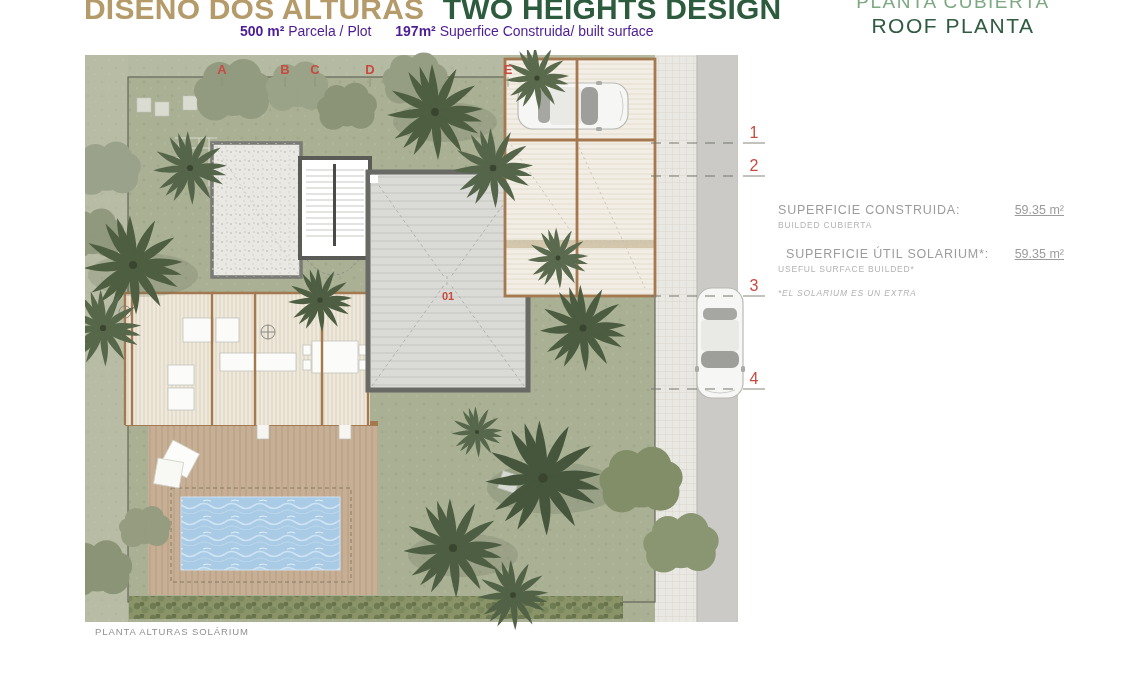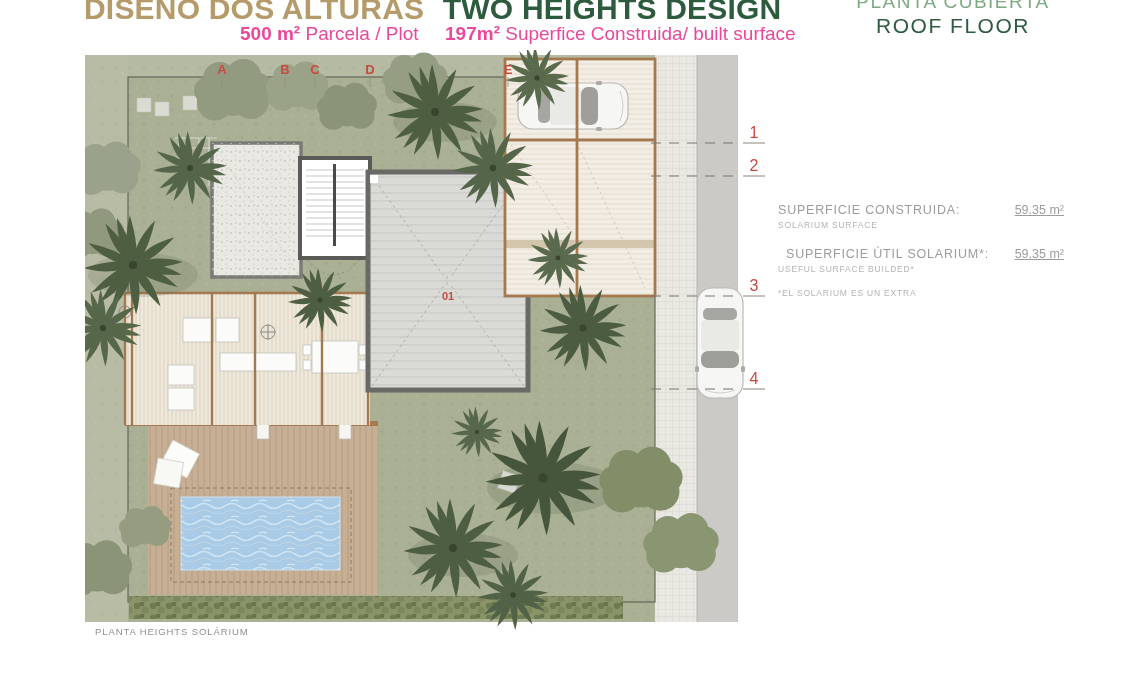--- a/index.html
+++ b/index.html
@@ -3,34 +3,34 @@
 <meta charset="utf-8">
 <style>
   html,body{margin:0;padding:0;background:#ffffff;}
   body{width:1125px;height:678px;position:relative;overflow:hidden;
        font-family:"Liberation Sans", sans-serif;}
   .abs{position:absolute;}
   
   .main-title{left:84px;top:-8px;font-size:30px;font-weight:700;white-space:nowrap;letter-spacing:.2px;}
   .title-es{color:#b59a6a;}
   .title-en{color:#2d5b3d;margin-left:10px;}
-  .subtitle{left:240px;top:23px;font-size:19px;color:#ec4899;white-space:nowrap;}
+  .subtitle{left:240px;top:23px;font-size:14px;color:#4c1d95;white-space:nowrap;}
   .subtitle b{font-weight:700;}
   .subtitle .gap{display:inline-block;width:16px;}
   .sheet-title{left:828px;top:-8px;width:250px;text-align:center;line-height:1.0;}
   .sheet-es{font-size:19px;color:#7fa983;letter-spacing:1.5px;}
   .sheet-en{font-size:21px;color:#2f5c41;letter-spacing:1.5px;margin-top:4px;}
   
   .side-panel{left:778px;top:203px;width:286px;color:#9c9c9c;}
   .sp-row{display:flex;justify-content:space-between;align-items:flex-end;}
   .sp-label{font-size:12.5px;letter-spacing:.8px;}
   .sp-value{font-size:12.5px;text-decoration:underline;}
   .sp-sub{font-size:8.5px;letter-spacing:.8px;color:#b3b3b3;margin-top:3px;}
   .sp-row2{margin-top:17px;margin-left:8px;}
-  .sp-note{font-size:8.5px;letter-spacing:.8px;color:#b3b3b3;margin-top:14px;}
+  .sp-note{font-size:8.5px;letter-spacing:.8px;color:#b3b3b3;margin-top:14px;font-style:italic;}
   
   .plan-wrap{left:85px;top:50px;width:680px;height:580px;}
   .plan-caption{left:95px;top:626px;font-size:9.5px;letter-spacing:.9px;color:#8f8f8f;}
   svg text{font-family:"Liberation Sans",sans-serif;}
 </style>
 </head>
 <body>
 
 <div class="abs main-title">
   <span class="title-es">DISEÑO DOS ALTURAS</span>
@@ -38,29 +38,29 @@
 </div>
 <div class="abs subtitle">
   <b>500 m²</b>
   <span>Parcela / Plot</span>
   <span class="gap"></span>
   <b>197m²</b>
   <span>Superfice Construida/ built surface</span>
 </div>
 <div class="abs sheet-title">
   <div class="sheet-es">PLANTA CUBIERTA</div>
-  <div class="sheet-en">ROOF FLOOR</div>
+  <div class="sheet-en">ROOF PLANTA</div>
 </div>
 
 <div class="abs side-panel">
   <div class="sp-row">
     <span class="sp-label">SUPERFICIE CONSTRUIDA:</span>
     <span class="sp-value">59.35 m²</span>
   </div>
-  <div class="sp-sub">SOLARIUM SURFACE</div>
+  <div class="sp-sub">BUILDED CUBIERTA</div>
   <div class="sp-row sp-row2">
     <span class="sp-label">SUPERFICIE ÚTIL SOLARIUM*:</span>
     <span class="sp-value">59.35 m²</span>
   </div>
   <div class="sp-sub">USEFUL SURFACE BUILDED*</div>
   <div class="sp-note">*EL SOLARIUM ES UN EXTRA</div>
 </div>
 
 <div class="abs plan-wrap">
 <svg width="680" height="580" viewBox="0 0 680 580" xmlns="http://www.w3.org/2000/svg">
@@ -317,13 +317,13 @@
     <text x="200" y="24">B</text>
     <text x="230" y="24">C</text>
     <text x="285" y="24">D</text>
     <text x="423" y="24">E</text>
   </g>
 
   <text x="363" y="250" fill="#c84b41" font-size="11" font-weight="bold" text-anchor="middle">01</text>
 </svg>
 </div>
 
-<div class="abs plan-caption">PLANTA HEIGHTS SOLÁRIUM</div>
+<div class="abs plan-caption">PLANTA ALTURAS SOLÁRIUM</div>
 
 </body></html>

